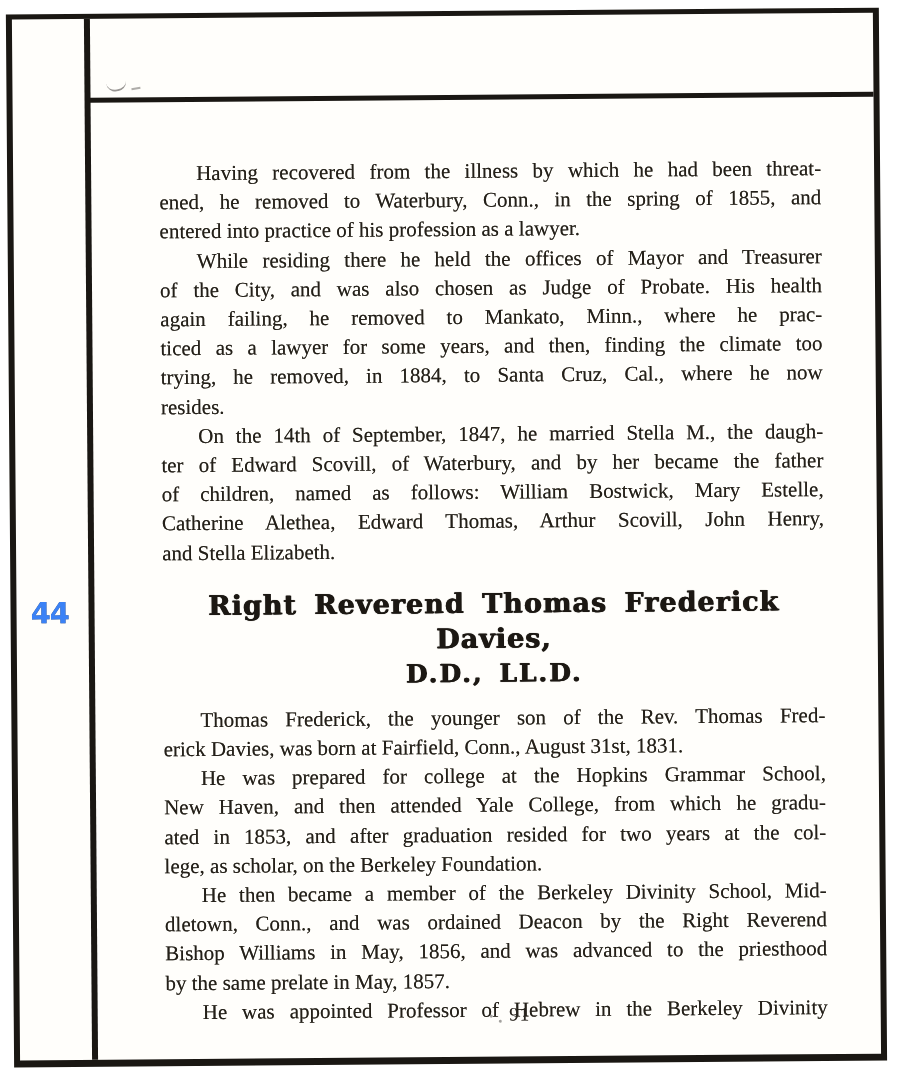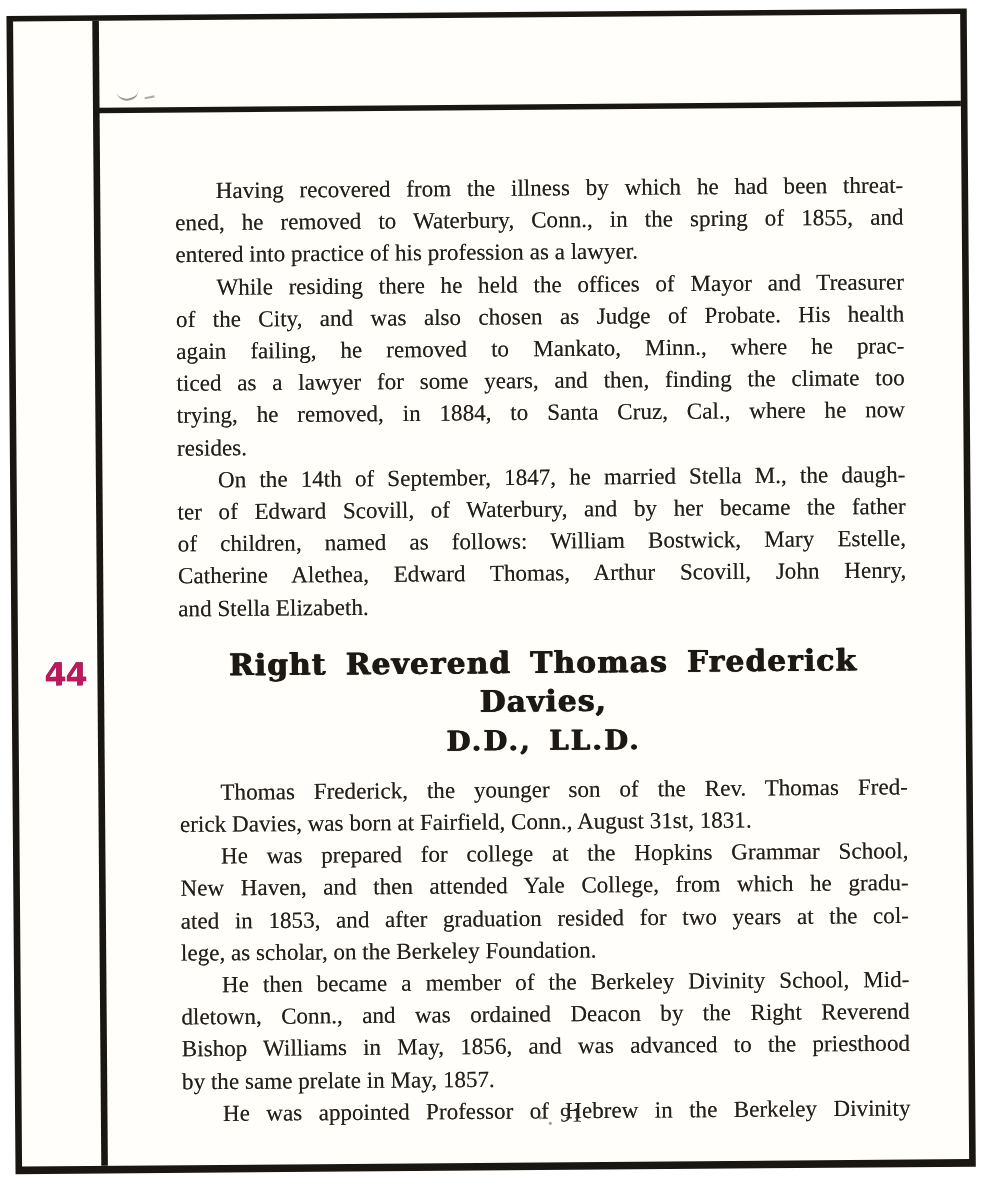--- a/index.html
+++ b/index.html
@@ -40,27 +40,26 @@
   .hrule {
     position: absolute;
     left: 77px; right: 0;
     top: 79px; height: 5px;
     background: #1a1713;
   }
   .margin-num {
     position: absolute;
     left: 14px; top: 580px;
     width: 58px;
-    text-align: center;
     font-family: "DejaVu Sans", sans-serif;
     font-weight: 700;
     font-size: 29px;
     line-height: 29px;
     letter-spacing: -1px;
-    color: #be185d;
+    color: #3b82f6;
     text-shadow: 0 0 0.6px rgba(23,20,15,0.7);
   }
   .text {
     position: absolute;
     left: 146px; top: 141px;
     width: 662px;
     color: #242019;
   }
   .ln {
     margin: 0;

